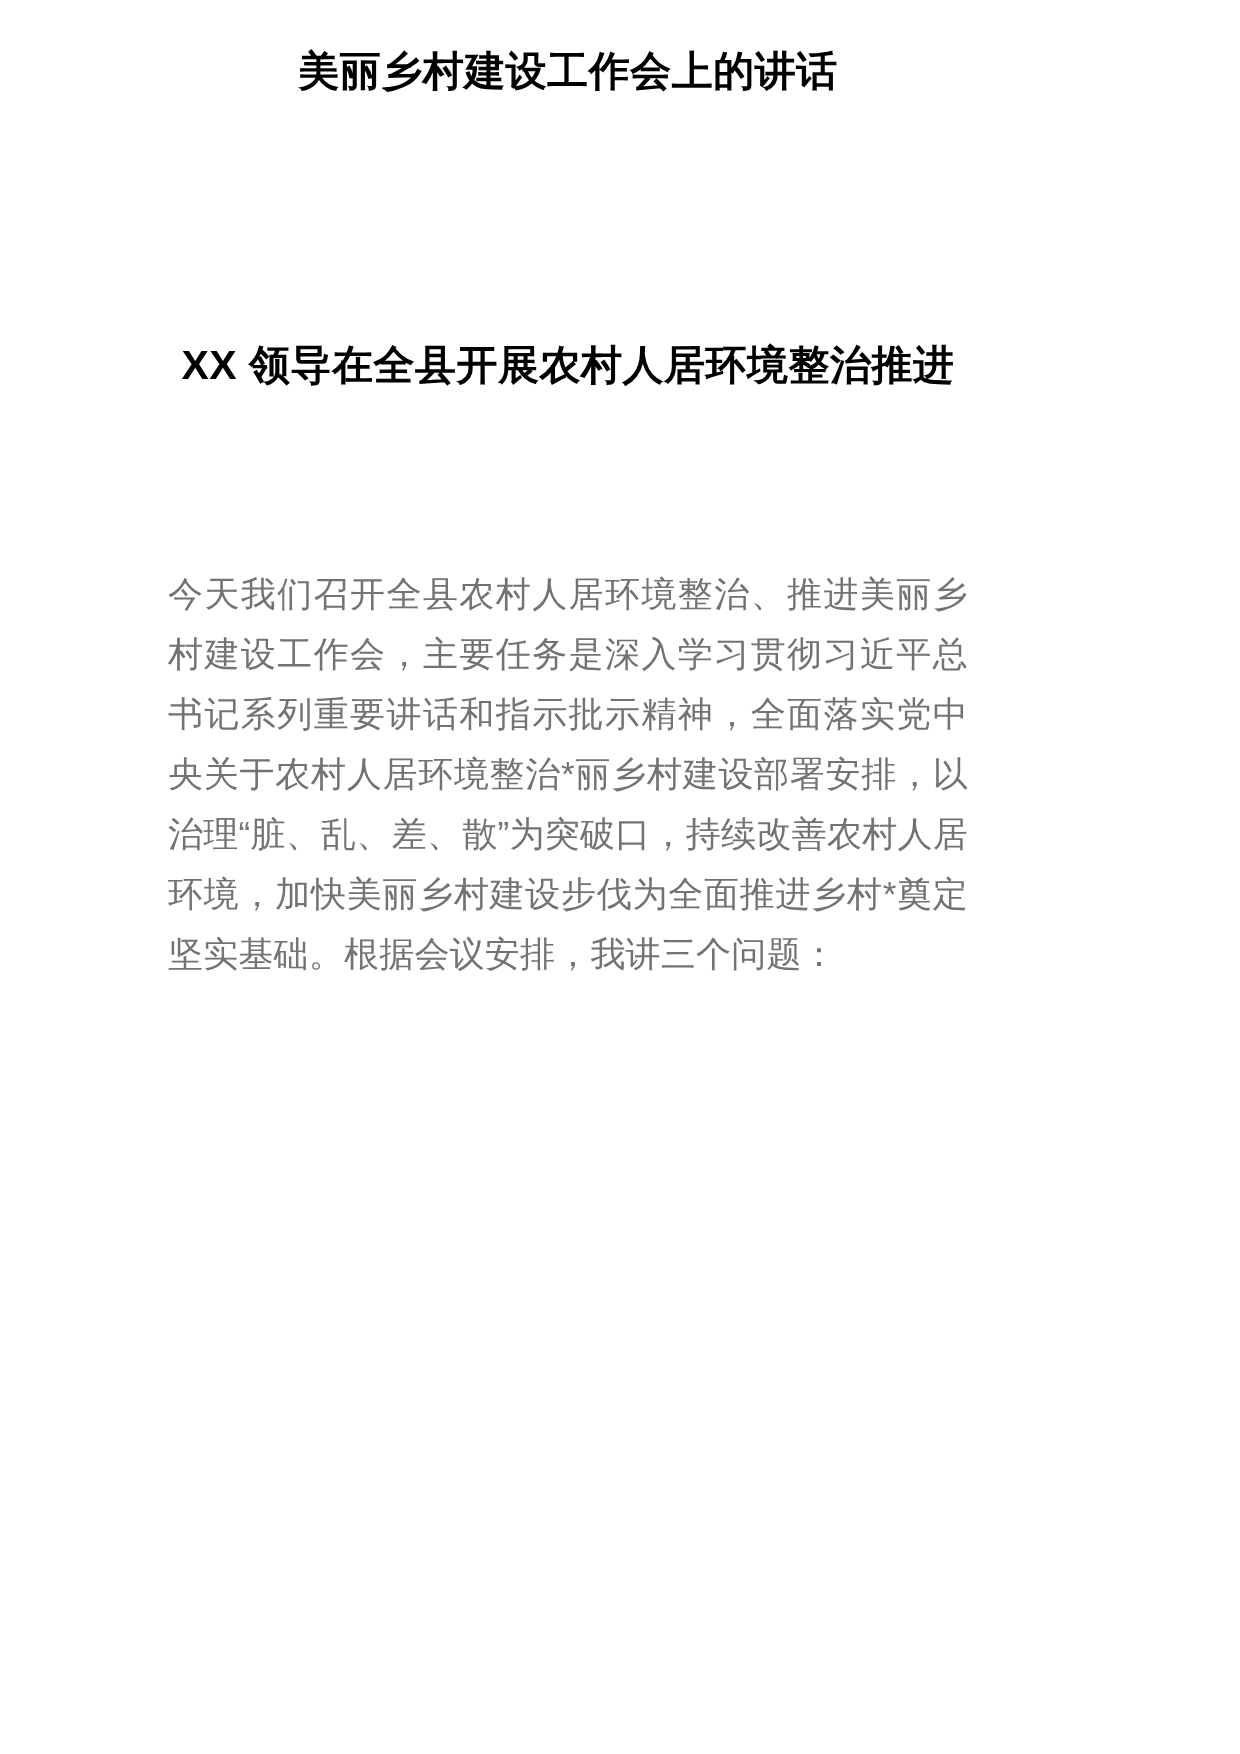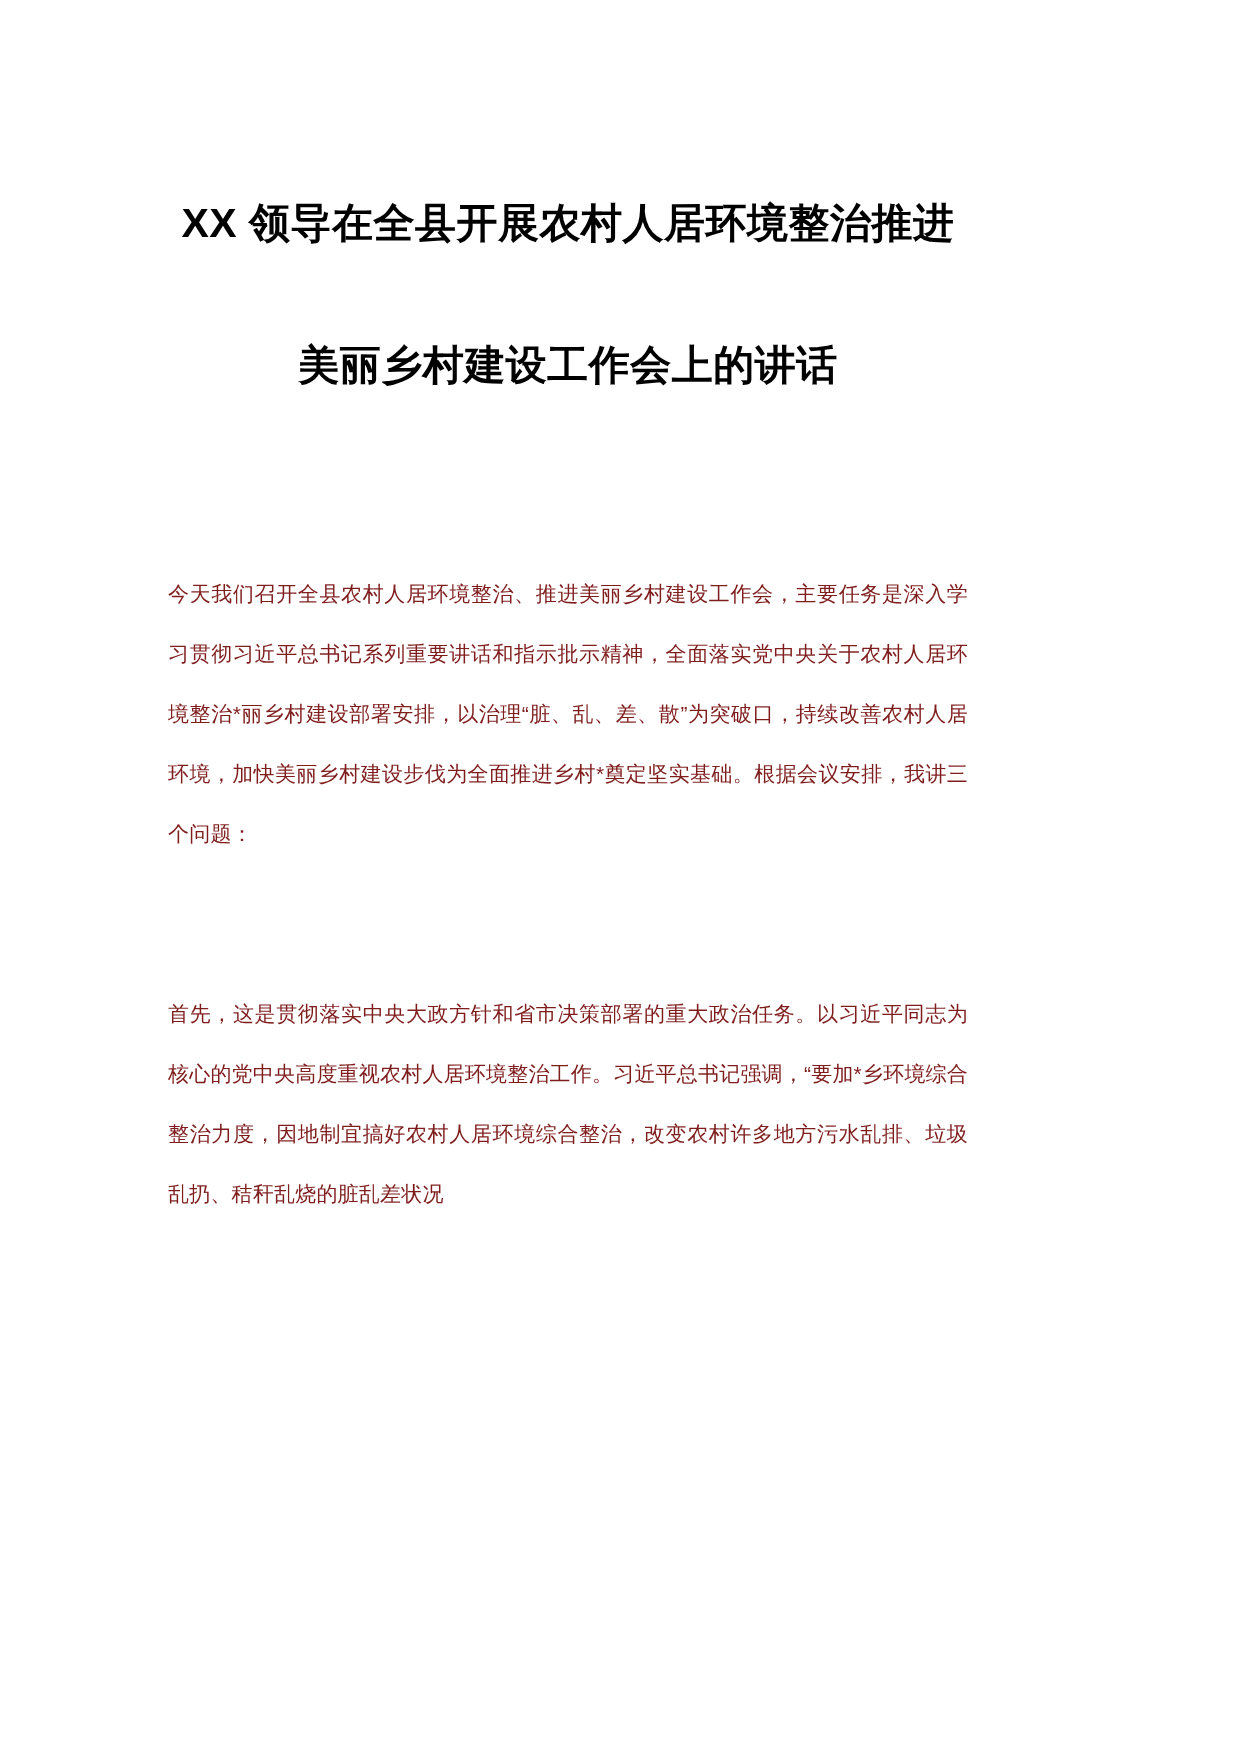--- a/index.html
+++ b/index.html
@@ -47,55 +47,54 @@
   }
   .title-line-1 { padding-top: 152px; }
   .title-line-2 { }
 
   
   .body-block {
     margin-top: 128px;
   }
   p.para {
     margin: 0 0 0 0;
-    font-size: 21px;
+    font-size: 35px;
     line-height: 60px;
     text-align: justify;
     text-justify: inter-ideograph;
     letter-spacing: 0.2px;
-    color: #7f1d1d;
+    color: #737373;
     word-break: break-all;
   }
   p.heading-para {
     margin: 0;
     font-size: 30.5px;
     line-height: 60px;
     text-align: left;
     color: #1a1a1a;
     letter-spacing: 0.2px;
   }
   .gap-lg { height: 60px; }
 </style>
 </head>
 <body>
 
 <div class="page">
   <div class="content">
 
     <h1 class="doc-title">
+      <span class="title-line title-line-2">美丽乡村建设工作会上的讲话</span>
       <span class="title-line title-line-1">XX 领导在全县开展农村人居环境整治推进</span>
-      <span class="title-line title-line-2">美丽乡村建设工作会上的讲话</span>
     </h1>
 
     <div class="body-block">
 
       <p class="para">今天我们召开全县农村人居环境整治、推进美丽乡村建设工作会，主要任务是深入学习贯彻习近平总书记系列重要讲话和指示批示精神，全面落实党中央关于农村人居环境整治*丽乡村建设部署安排，以治理“脏、乱、差、散”为突破口，持续改善农村人居环境，加快美丽乡村建设步伐为全面推进乡村*奠定坚实基础。根据会议安排，我讲三个问题：</p>
 
       <div class="gap-lg"></div>
 
 
       <div class="gap-lg"></div>
 
-      <p class="para">首先，这是贯彻落实中央大政方针和省市决策部署的重大政治任务。以习近平同志为核心的党中央高度重视农村人居环境整治工作。习近平总书记强调，“要加*乡环境综合整治力度，因地制宜搞好农村人居环境综合整治，改变农村许多地方污水乱排、垃圾乱扔、秸秆乱烧的脏乱差状况</p>
 
     </div>
   </div>
 </div>
 
 </body></html>

